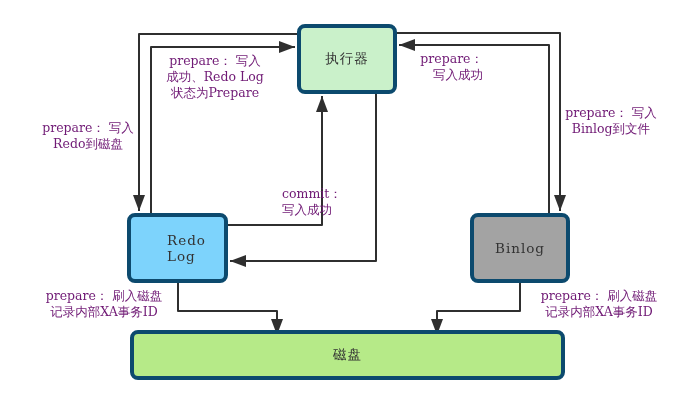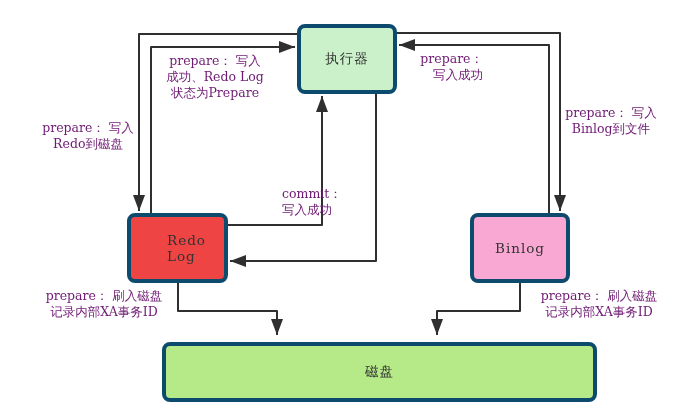--- a/index.html
+++ b/index.html
@@ -36,21 +36,21 @@
     display: flex;
     align-items: center;
     justify-content: center;
     font-size: 13.5px;
     color: #333333;
     letter-spacing: 1px;
   }
   .node-executor { left: 297px; top: 24px;  width: 100px; height: 70px; }
   .node-redolog  { left: 127px; top: 213px; width: 101px; height: 70px; }
   .node-binlog   { left: 470px; top: 213px; width: 100px; height: 70px; }
-  .node-disk     { left: 130px; top: 342px; width: 435px; height: 60px; margin-left: 32px; }
+  .node-disk     { left: 130px; top: 330px; width: 435px; height: 50px; }
   .edge-label {
     position: absolute;
     font-size: 12.5px;
     line-height: 1.26;
     color: #701a75;
     text-align: center;
     white-space: pre-line;
   }
   .lbl-prepare-redo-disk    { left: 30px;  top: 120px; width: 116px; }
   .lbl-prepare-redo-success { left: 156px; top: 53px;  width: 118px; }
@@ -89,25 +89,25 @@
     <polyline points="376,94 376,261 230,261" marker-end="url(#arrowhead)"></polyline>
     <polyline points="228,225 322,225 322,96" marker-end="url(#arrowhead)"></polyline>
     <polyline points="178,283 178,311 277,311 277,335" marker-end="url(#arrowhead)"></polyline>
     <polyline points="520,283 520,311 437,311 437,335" marker-end="url(#arrowhead)"></polyline>
   </svg>
 
   <div class="node node-executor" style="background-color: rgb(202, 241, 202);">
     <span>执行器</span>
   </div>
 
-  <div class="node node-redolog" style="background-color: #ef4444; padding-left: 36px;">
+  <div class="node node-redolog" style="background-color: #7dd3fc; padding-left: 36px;">
     <span>Redo Log</span>
   </div>
 
-  <div class="node node-binlog" style="background-color: #f9a8d4;">
+  <div class="node node-binlog" style="background-color: #a3a3a3;">
     <span>Binlog</span>
   </div>
 
   <div class="node node-disk" style="background-color: rgb(182, 234, 136);">
     <span>磁盘</span>
   </div>
 
   <div class="edge-label lbl-prepare-redo-disk">prepare： 写入
 Redo到磁盘</div>
 

